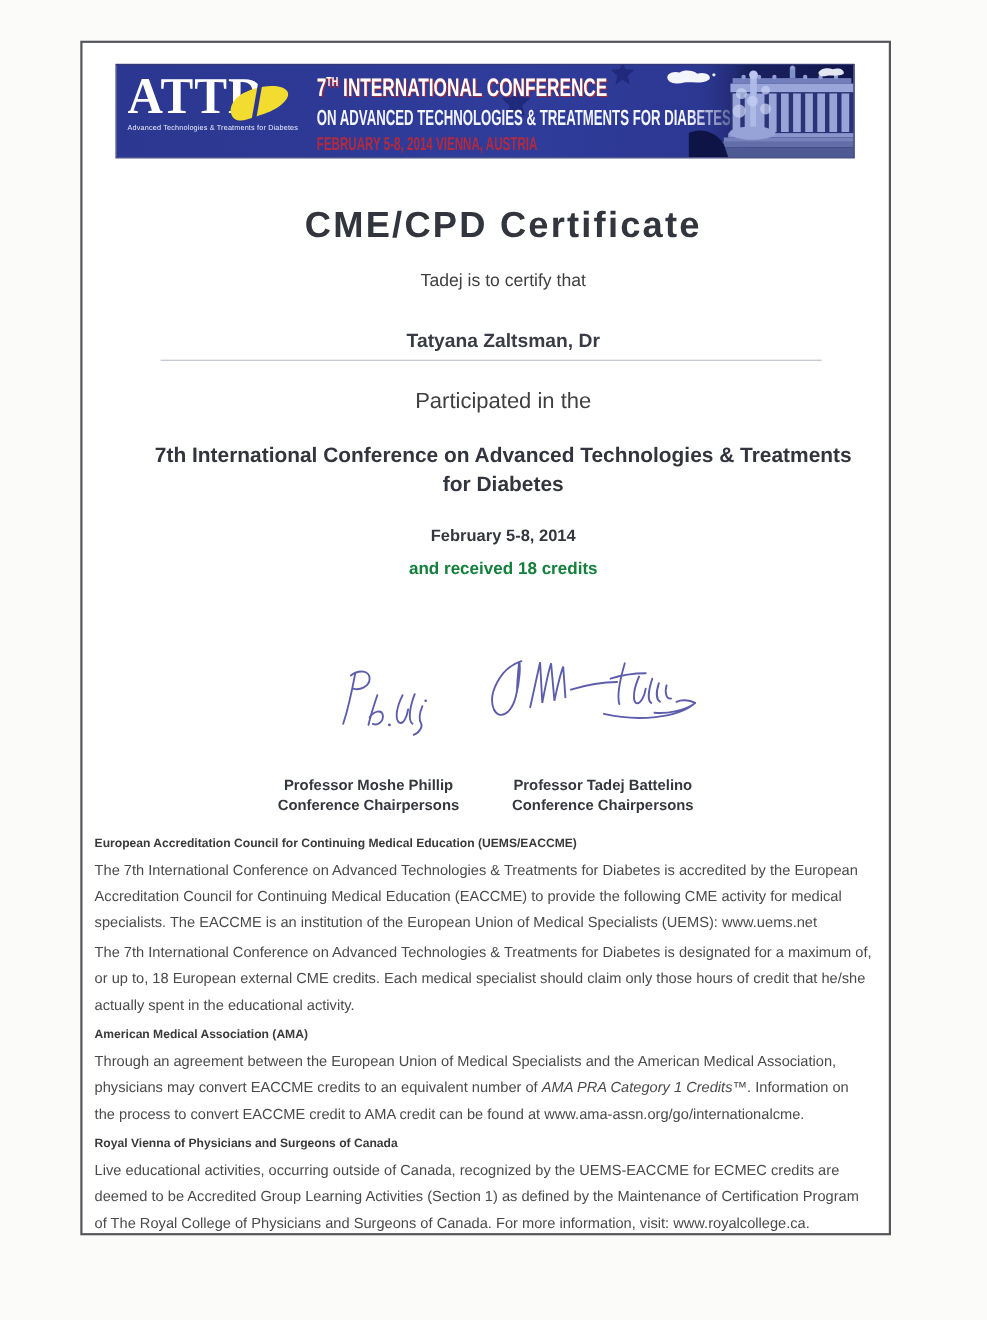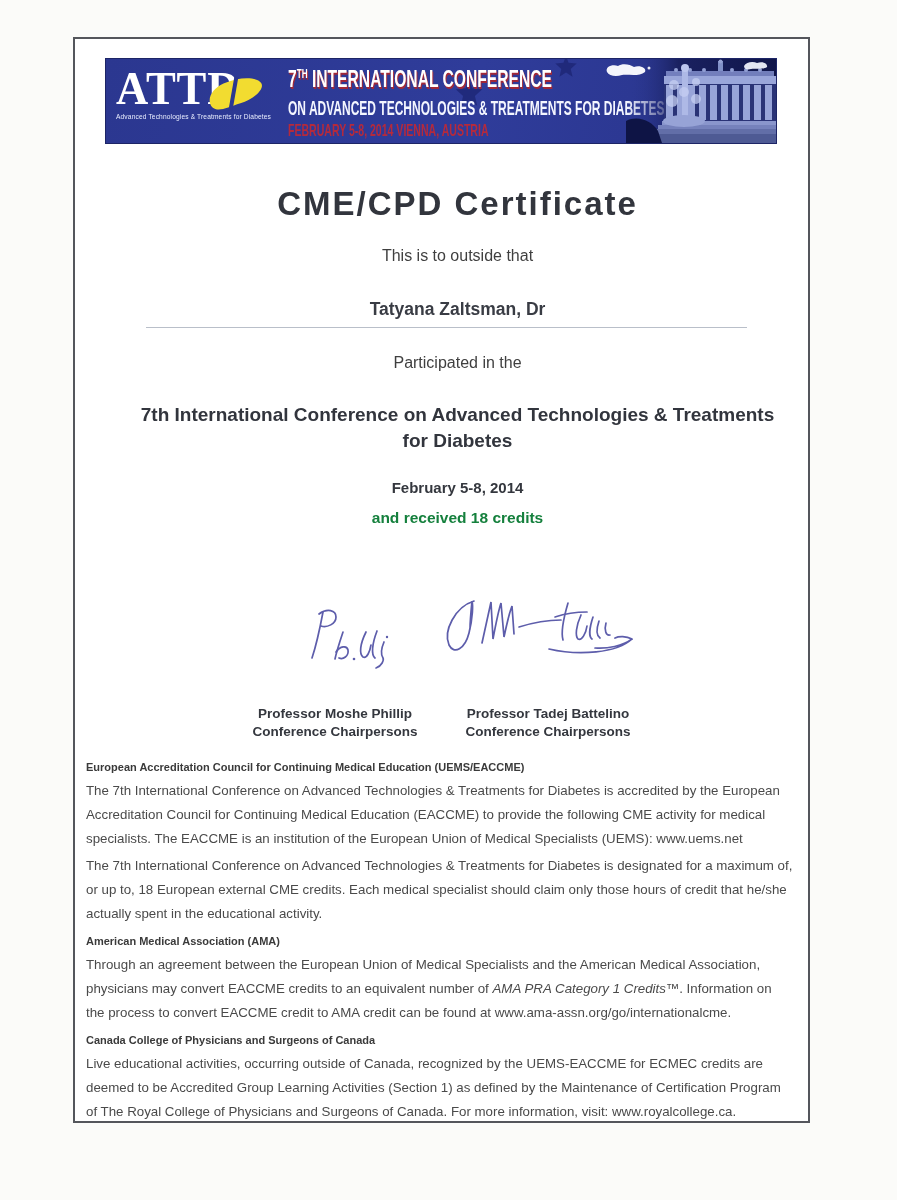--- a/index.html
+++ b/index.html
@@ -57,21 +57,21 @@
     transform: scaleX(0.62); transform-origin: left;
   }
   .building { position: absolute; right: 0; top: 0; width: 150px; height: 84px; z-index: 1; }
   .austria-blob { position: absolute; left: 498px; top: 3px; z-index: 2; }
   
   .cblock { position: absolute; left: 0; right: 0; text-align: center; margin-left: 32px; }
   .title   { top: 146px; font-size: 33px; font-weight: bold; letter-spacing: 2px; color: #32353d; }
   .certify { top: 208px; font-size: 16px; color: #3f3f3f; }
   .name    { top: 260px; font-size: 17.5px; font-weight: bold; color: #393c44; }
   .name-line { position: absolute; top: 288px; left: 71px; width: 601px; border-top: 1.5px solid #b9bfc9; }
-  .participated { top: 315px; font-size: 16px; color: #3f3f3f; }
+  .participated { top: 315px; font-size: 20px; color: #3f3f3f; }
   .conf    { top: 363px; font-size: 19px; font-weight: bold; color: #32353d; line-height: 26px; text-align: center; }
   .loc     { top: 418px; font-size: 15px; font-weight: bold; color: #34373e; }
   .date    { top: 440px; font-size: 15px; font-weight: bold; color: #34373e; }
   .credits { top: 470px; font-size: 15.5px; font-weight: bold; color: #15803d; }
   .sig-left  { position: absolute; left: 228px; top: 563px; }
   .sig-right { position: absolute; left: 352px; top: 548px; }
   .sig-left svg path, .sig-right svg path { fill: none; stroke: var(--signature-ink, #5d5dab); stroke-width: 1.7; stroke-linecap: round; }
   .sig-left svg circle, .sig-right svg circle { fill: var(--signature-ink, #5d5dab); }
   .signers { position: absolute; top: 666px; left: 0; right: 0; display: flex; justify-content: center; gap: 18px; }
   .signer  { font-size: 13.5px; font-weight: bold; color: #34373e; line-height: 18px; text-align: center; width: 195px; }
@@ -159,21 +159,21 @@
       <circle cx="46" cy="42" r="6" fill="#c6cff2" opacity="0.75"></circle>
         <circle cx="70" cy="40" r="5" fill="#c6cff2" opacity="0.75"></circle>
       <circle cx="58" cy="33" r="5" fill="#c6cff2" opacity="0.7"></circle>
       <ellipse cx="58" cy="62" rx="21" ry="6" fill="#97a3d6"></ellipse>
       <path d="M0,84 L0,62 C12,56 26,62 32,72 L36,84 Z" fill="#0e1445"></path>
       <path d="M118,7 C120,3 127,2 131,4 C136,2 142,4 141,8 C137,11 129,9 125,10 C121,11 118,10 118,7 Z" fill="#eef1fb" opacity="0.95"></path>
     </svg>
   </div>
 
   <div class="cblock title">CME/CPD Certificate</div>
-  <div class="cblock certify">This is to outside that</div>
+  <div class="cblock certify">Tadej is to certify that</div>
   <div class="cblock name">Tatyana Zaltsman, Dr</div>
   <div class="name-line"></div>
   <div class="cblock participated">Participated in the</div>
   <div class="cblock conf">
     <div>7th International Conference on Advanced Technologies &amp; Treatments</div>
     <div>for Diabetes</div>
   </div>
   <div class="cblock date">February 5-8, 2014</div>
   <div class="cblock credits">and received 18 credits</div>
 
@@ -218,17 +218,17 @@
   </div>
 
   <div class="acc">
     <h3>European Accreditation Council for Continuing Medical Education (UEMS/EACCME)</h3>
     <p>The 7th International Conference on Advanced Technologies &amp; Treatments for Diabetes is accredited by the European Accreditation Council for Continuing Medical Education (EACCME) to provide the following CME activity for medical specialists. The EACCME is an institution of the European Union of Medical Specialists (UEMS): www.uems.net</p>
     <p class="gap">The 7th International Conference on Advanced Technologies &amp; Treatments for Diabetes is designated for a maximum of, or up to, 18 European external CME credits. Each medical specialist should claim only those hours of credit that he/she actually spent in the educational activity.</p>
 
     <h3 class="gap">American Medical Association (AMA)</h3>
     <p><span>Through an agreement between the European Union of Medical Specialists and the American Medical Association, physicians may convert EACCME credits to an equivalent number of </span><span class="italic">AMA PRA Category 1 Credits™</span><span>. Information on the process to convert EACCME credit to AMA credit can be found at www.ama-assn.org/go/internationalcme.</span></p>
 
-    <h3 class="gap">Canada College of Physicians and Surgeons of Canada</h3>
+    <h3 class="gap">Royal Vienna of Physicians and Surgeons of Canada</h3>
     <p>Live educational activities, occurring outside of Canada, recognized by the UEMS-EACCME for ECMEC credits are deemed to be Accredited Group Learning Activities (Section 1) as defined by the Maintenance of Certification Program of The Royal College of Physicians and Surgeons of Canada. For more information, visit: www.royalcollege.ca.</p>
   </div>
 
 </div>
 
 </body></html>

